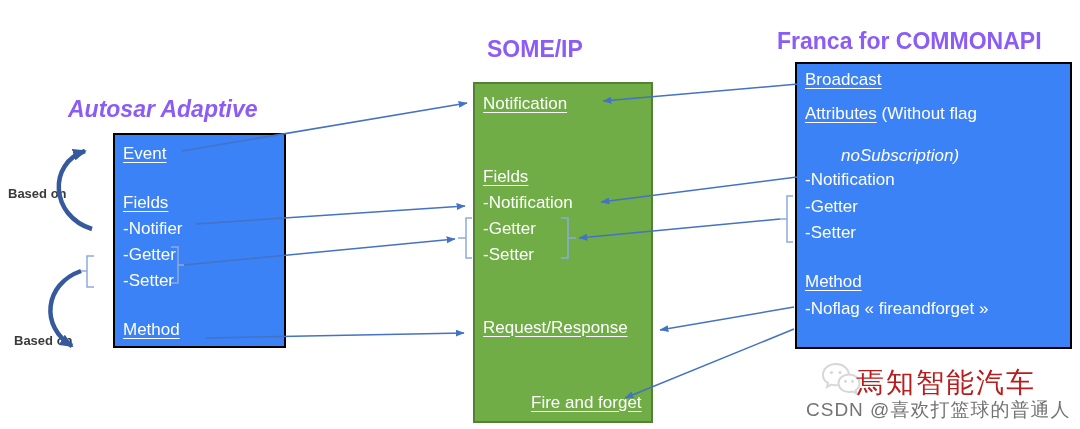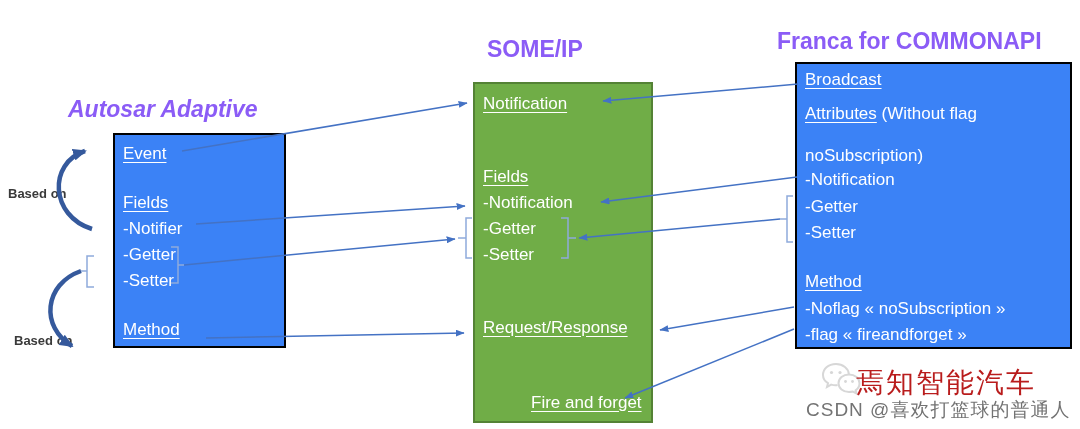--- a/index.html
+++ b/index.html
@@ -11,21 +11,21 @@
     position:absolute;font-size:23px;font-weight:bold;color:#8b5cf6;white-space:nowrap;
   }
   .box{position:absolute;z-index:1;}
   .box.blue{background:#3b82f6;border:2px solid #000000;}
   .box.green{background:#70ad47;border:2px solid #548235;}
   .bline{
     position:absolute;left:8px;right:4px;color:#ffffff;font-size:17px;line-height:19px;
     white-space:nowrap;
   }
   .u{text-decoration:underline;text-underline-offset:3px;}
-  .it{}
+  .it{font-style:italic;margin-left:36px;}
   .based-on{
     position:absolute;font-size:13px;font-weight:bold;color:#3a3a3a;white-space:nowrap;z-index:1;
   }
   .overlay{position:absolute;left:0;top:0;z-index:2;pointer-events:none;}
   .wm-line1{
     position:absolute;left:856px;top:364px;font-size:28px;color:#b91c1c;
     letter-spacing:2px;white-space:nowrap;z-index:0;
   }
   .wm-line2{
     position:absolute;left:806px;top:397px;font-size:19px;color:#737373;
@@ -78,22 +78,21 @@
   </div>
 
   <div class="box blue" style="left:795px;top:62px;width:273px;height:283px;">
     <div class="bline u" style="top:6px;">Broadcast</div>
     <div class="bline" style="top:40px;"><span class="u">Attributes</span><span> (Without flag</span></div>
     <div class="bline it" style="top:82px;">noSubscription)</div>
     <div class="bline" style="top:106px;">-Notification</div>
     <div class="bline" style="top:133px;">-Getter</div>
     <div class="bline" style="top:159px;">-Setter</div>
     <div class="bline u" style="top:208px;">Method</div>
-    <div class="bline" style="top:235px;">-Noflag « noSubscription »</div>
-    <div class="bline" style="top:261px;">-flag « fireandforget »</div>
+    <div class="bline" style="top:235px;">-Noflag « fireandforget »</div>
   </div>
 
   <div class="based-on" style="left:8px;top:186px;">Based on</div>
   <div class="based-on" style="left:14px;top:333px;">Based on</div>
 
   <svg class="overlay" width="1080" height="429" viewBox="0 0 1080 429">
     <defs>
       <marker id="ah" markerUnits="userSpaceOnUse" markerWidth="9" markerHeight="7" refX="8.4" refY="3.5" orient="auto">
         <path d="M0,0 L9,3.5 L0,7 Z" fill="#4472c4"></path>
       </marker>

